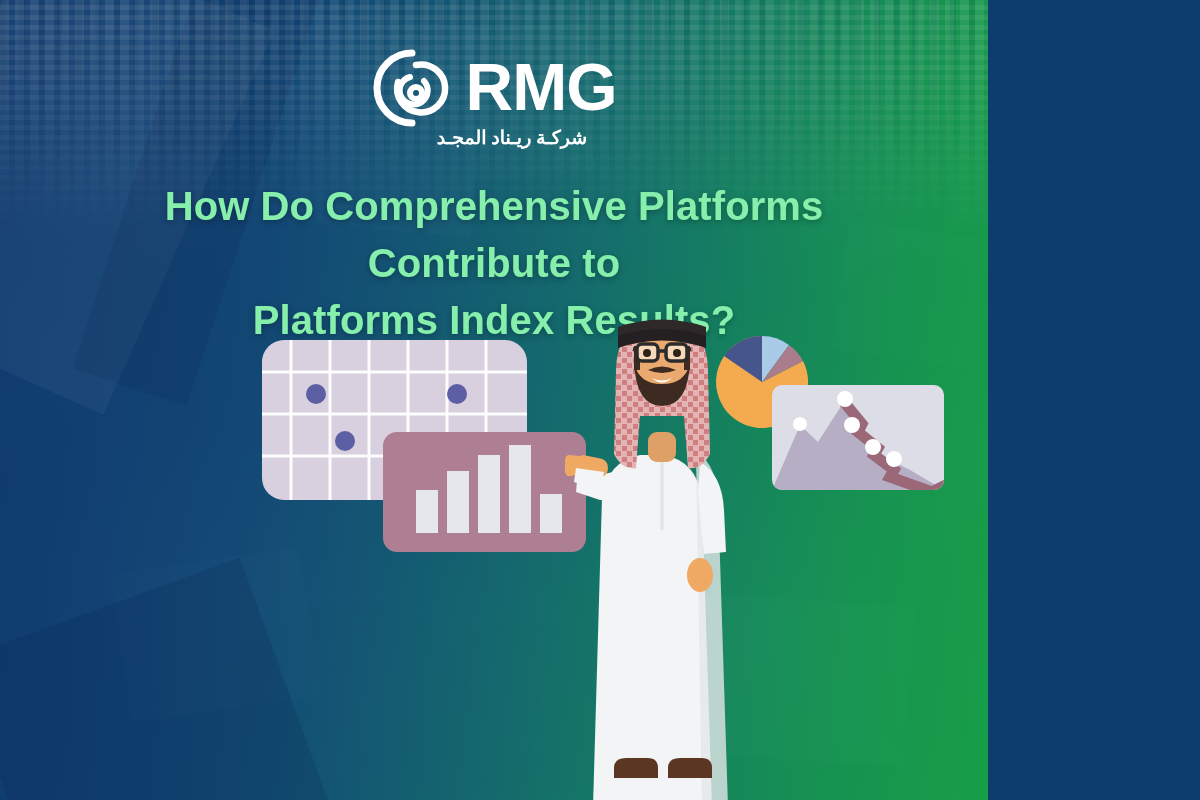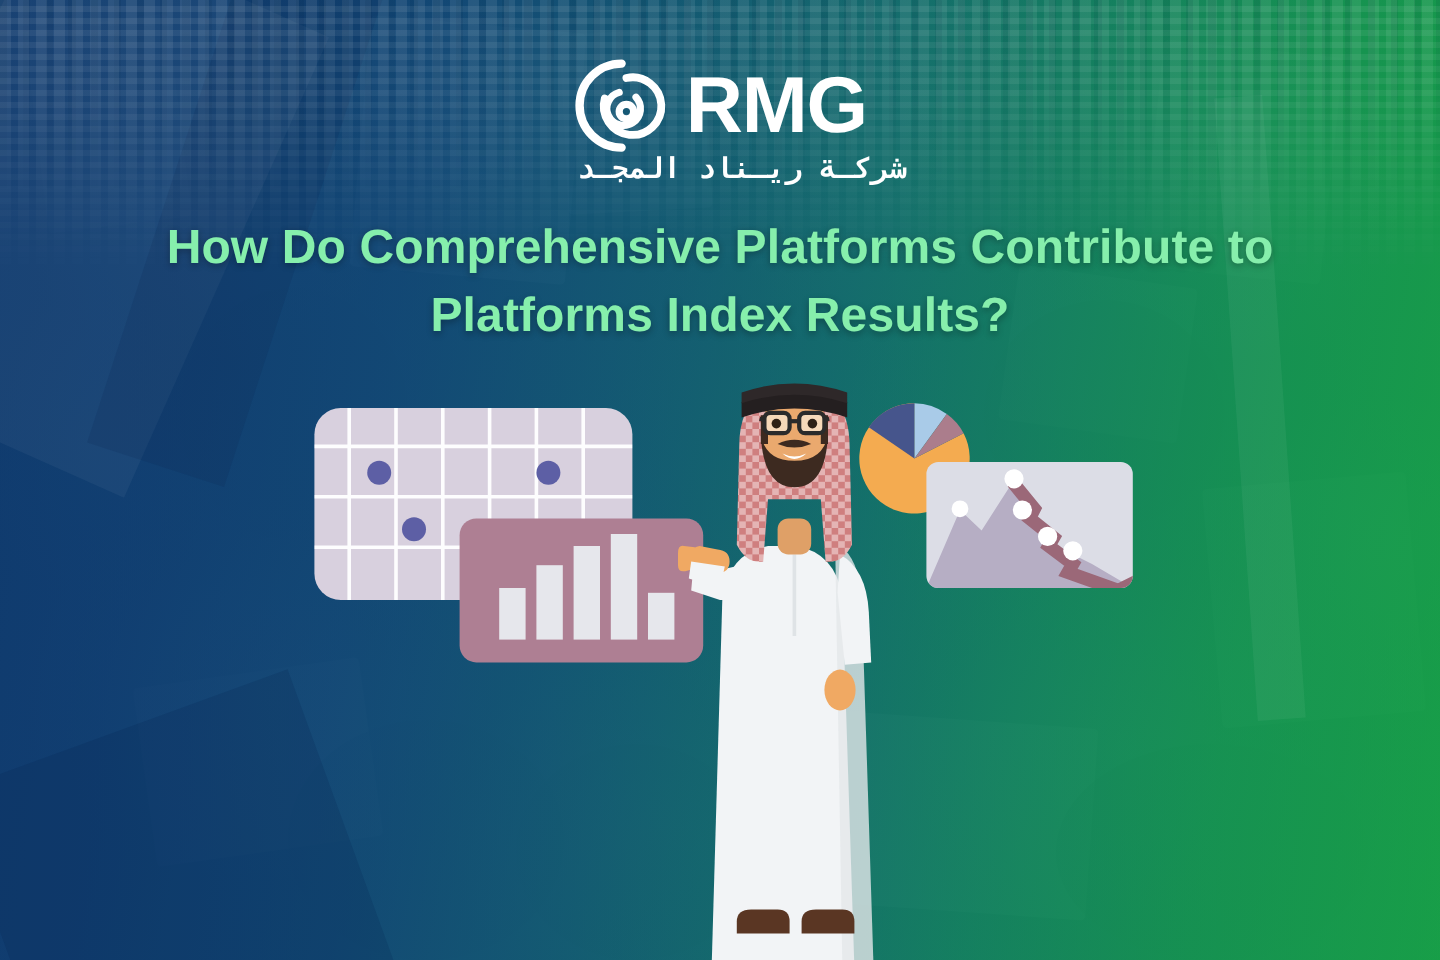--- a/index.html
+++ b/index.html
@@ -8,21 +8,21 @@
   html, body {
     width:1200px; height:800px;
     overflow:hidden;
     background:#0d3c6e;
     font-family:"Liberation Sans", sans-serif;
   }
 
   
   #banner {
     position:relative;
-    width:1200px; height:800px;
+    width:988px; height:800px;
     overflow:hidden;
   }
 
   
   .photo-collage {
     position:absolute; inset:0;
     background:
       radial-gradient(ellipse 260px 200px at 14% 22%, rgba(230,235,242,0.30), transparent 62%),
       radial-gradient(ellipse 200px 170px at 33% 12%, rgba(215,225,238,0.26), transparent 64%),
       radial-gradient(ellipse 230px 250px at 62% 16%, rgba(205,218,232,0.20), transparent 66%),
@@ -143,27 +143,27 @@
   .logo-wordmark {
     font-size:66px;
     font-weight:bold;
     letter-spacing:-1px;
     color:#ffffff;
     line-height:0.9;
     font-family:"Liberation Sans", sans-serif;
   }
   .logo-arabic {
     color:#ffffff;
-    font-size:24px;
+    font-size:19px;
     font-weight:bold;
     letter-spacing:1px;
     direction:rtl;
     margin-top:-4px;
     margin-left:36px;
-    font-family:Liberation Mono, monospace;
+    font-family:Liberation Serif, serif;
   }
 
   
   .headline {
     position:absolute;
     left:90px; right:90px; top:178px;
     text-align:center;
     color:#86efac;
     font-size:40px;
     font-weight:bold;

